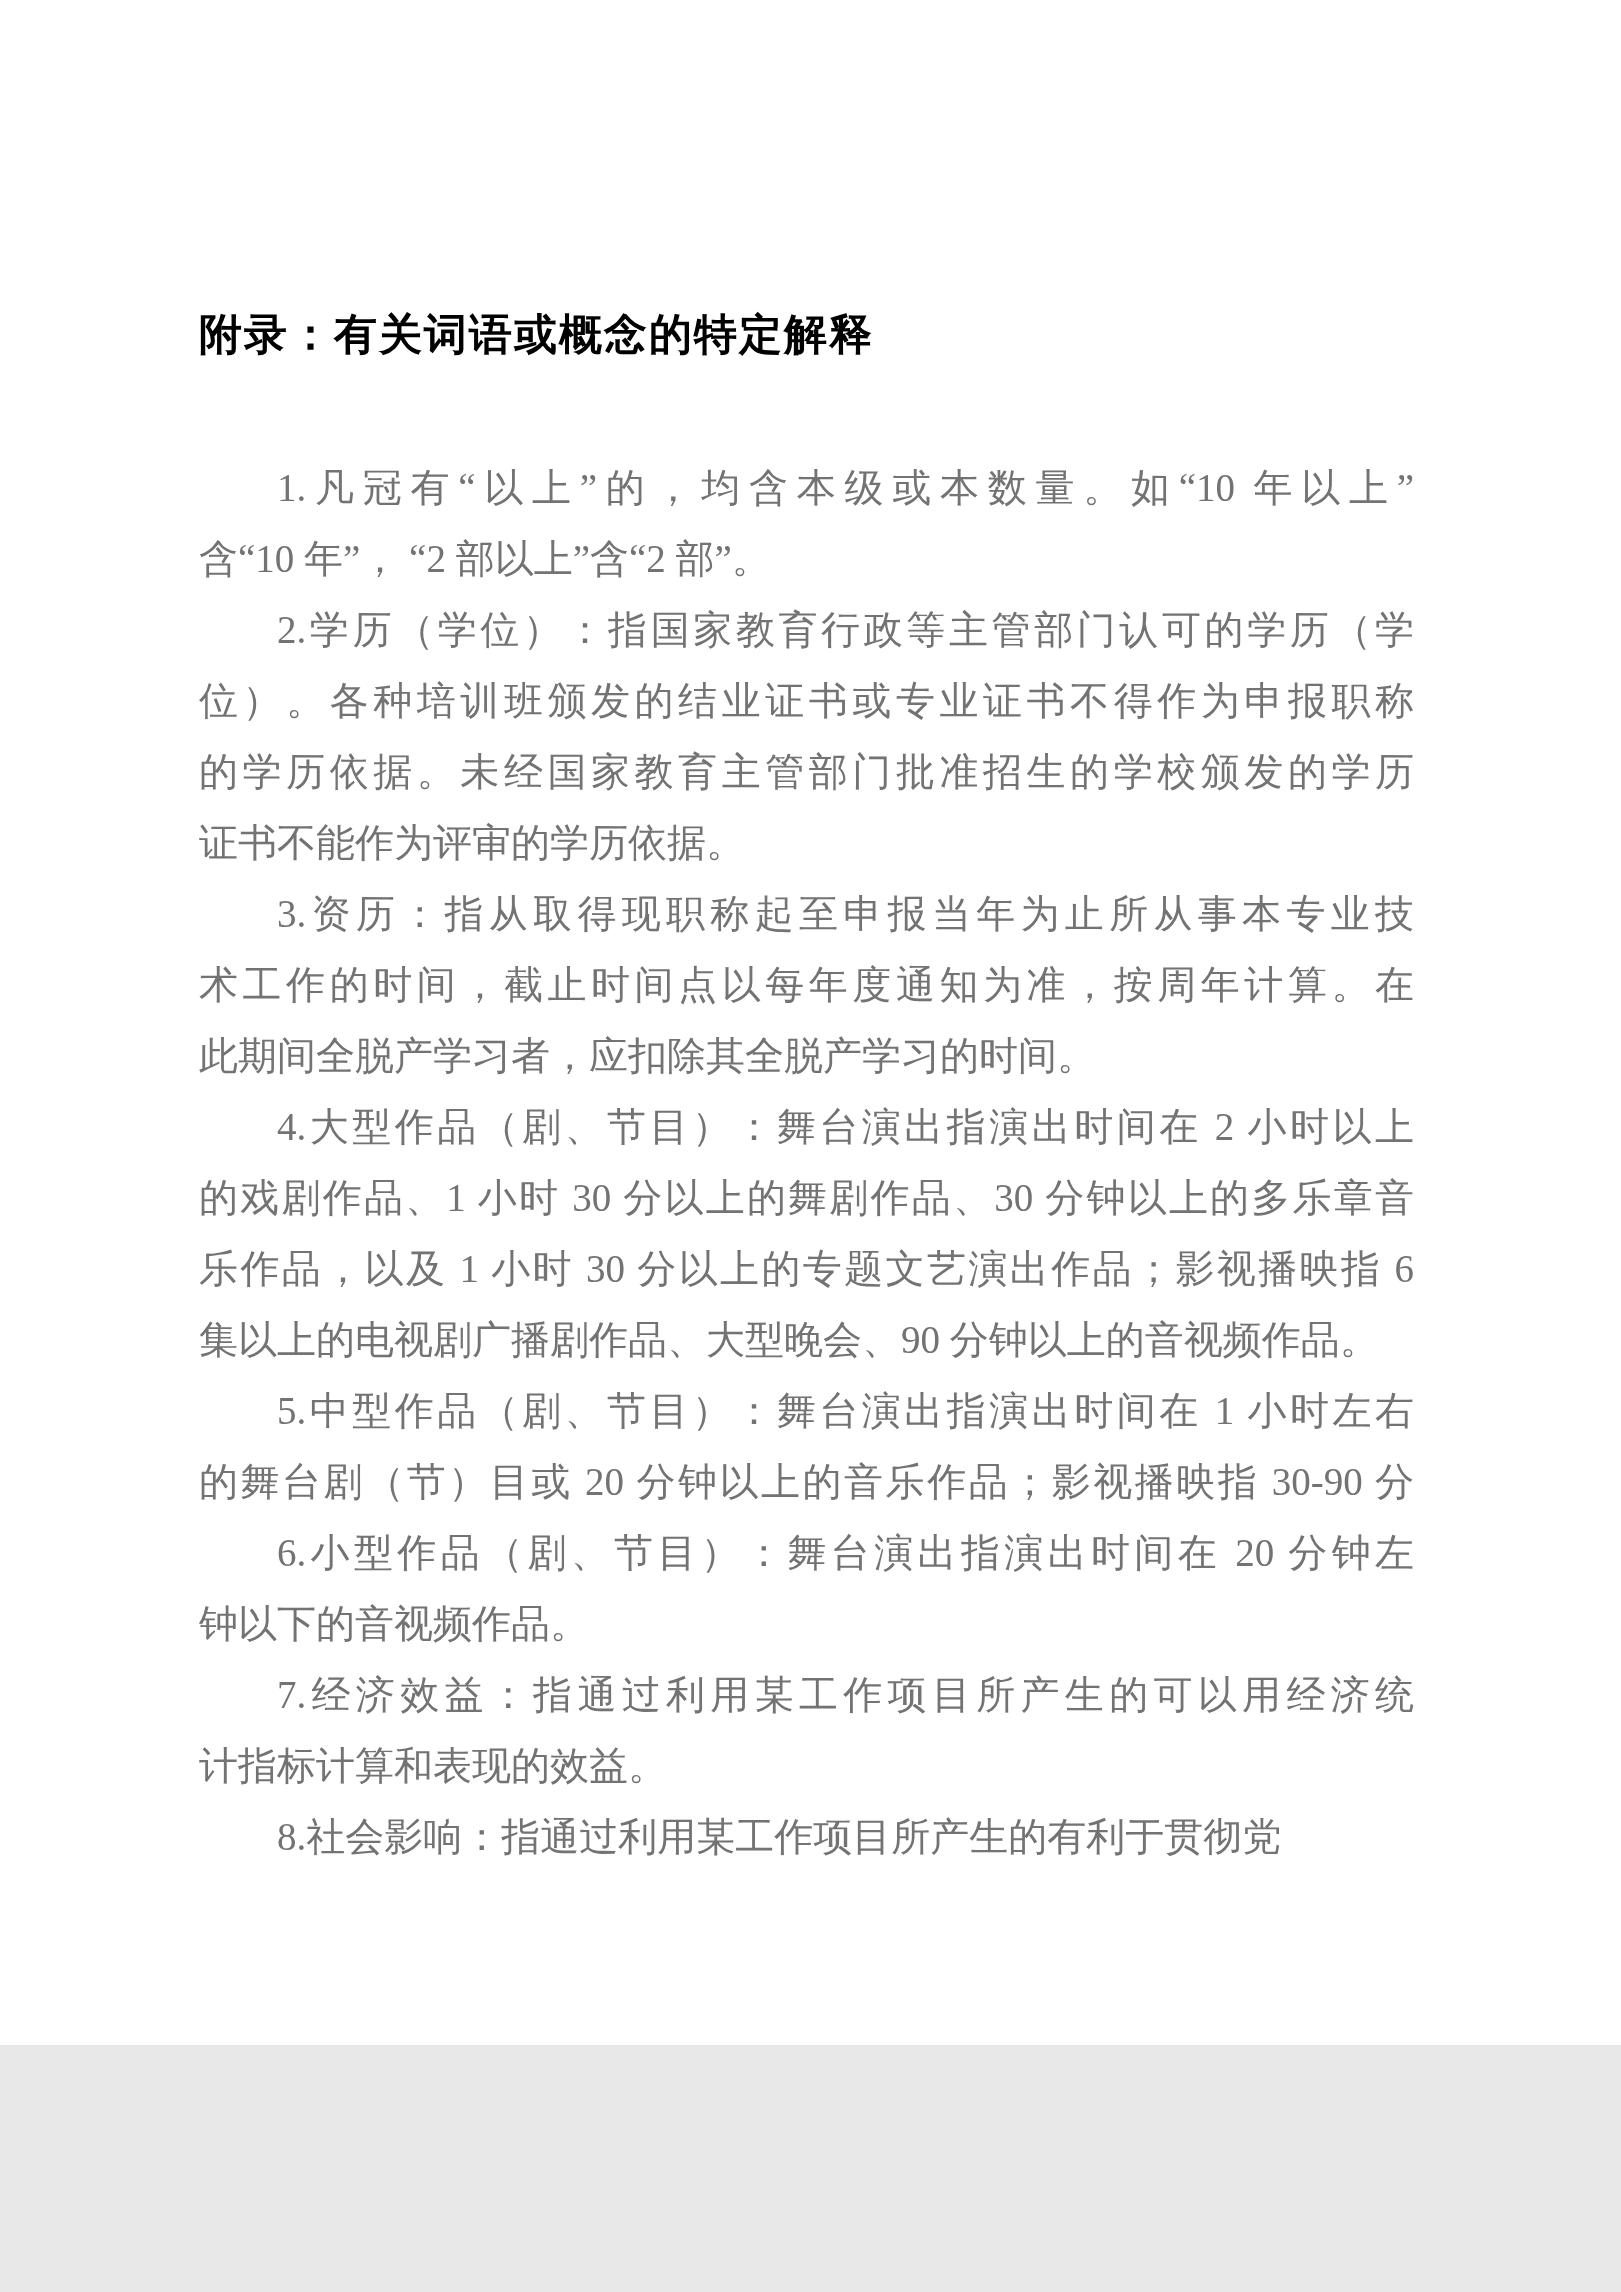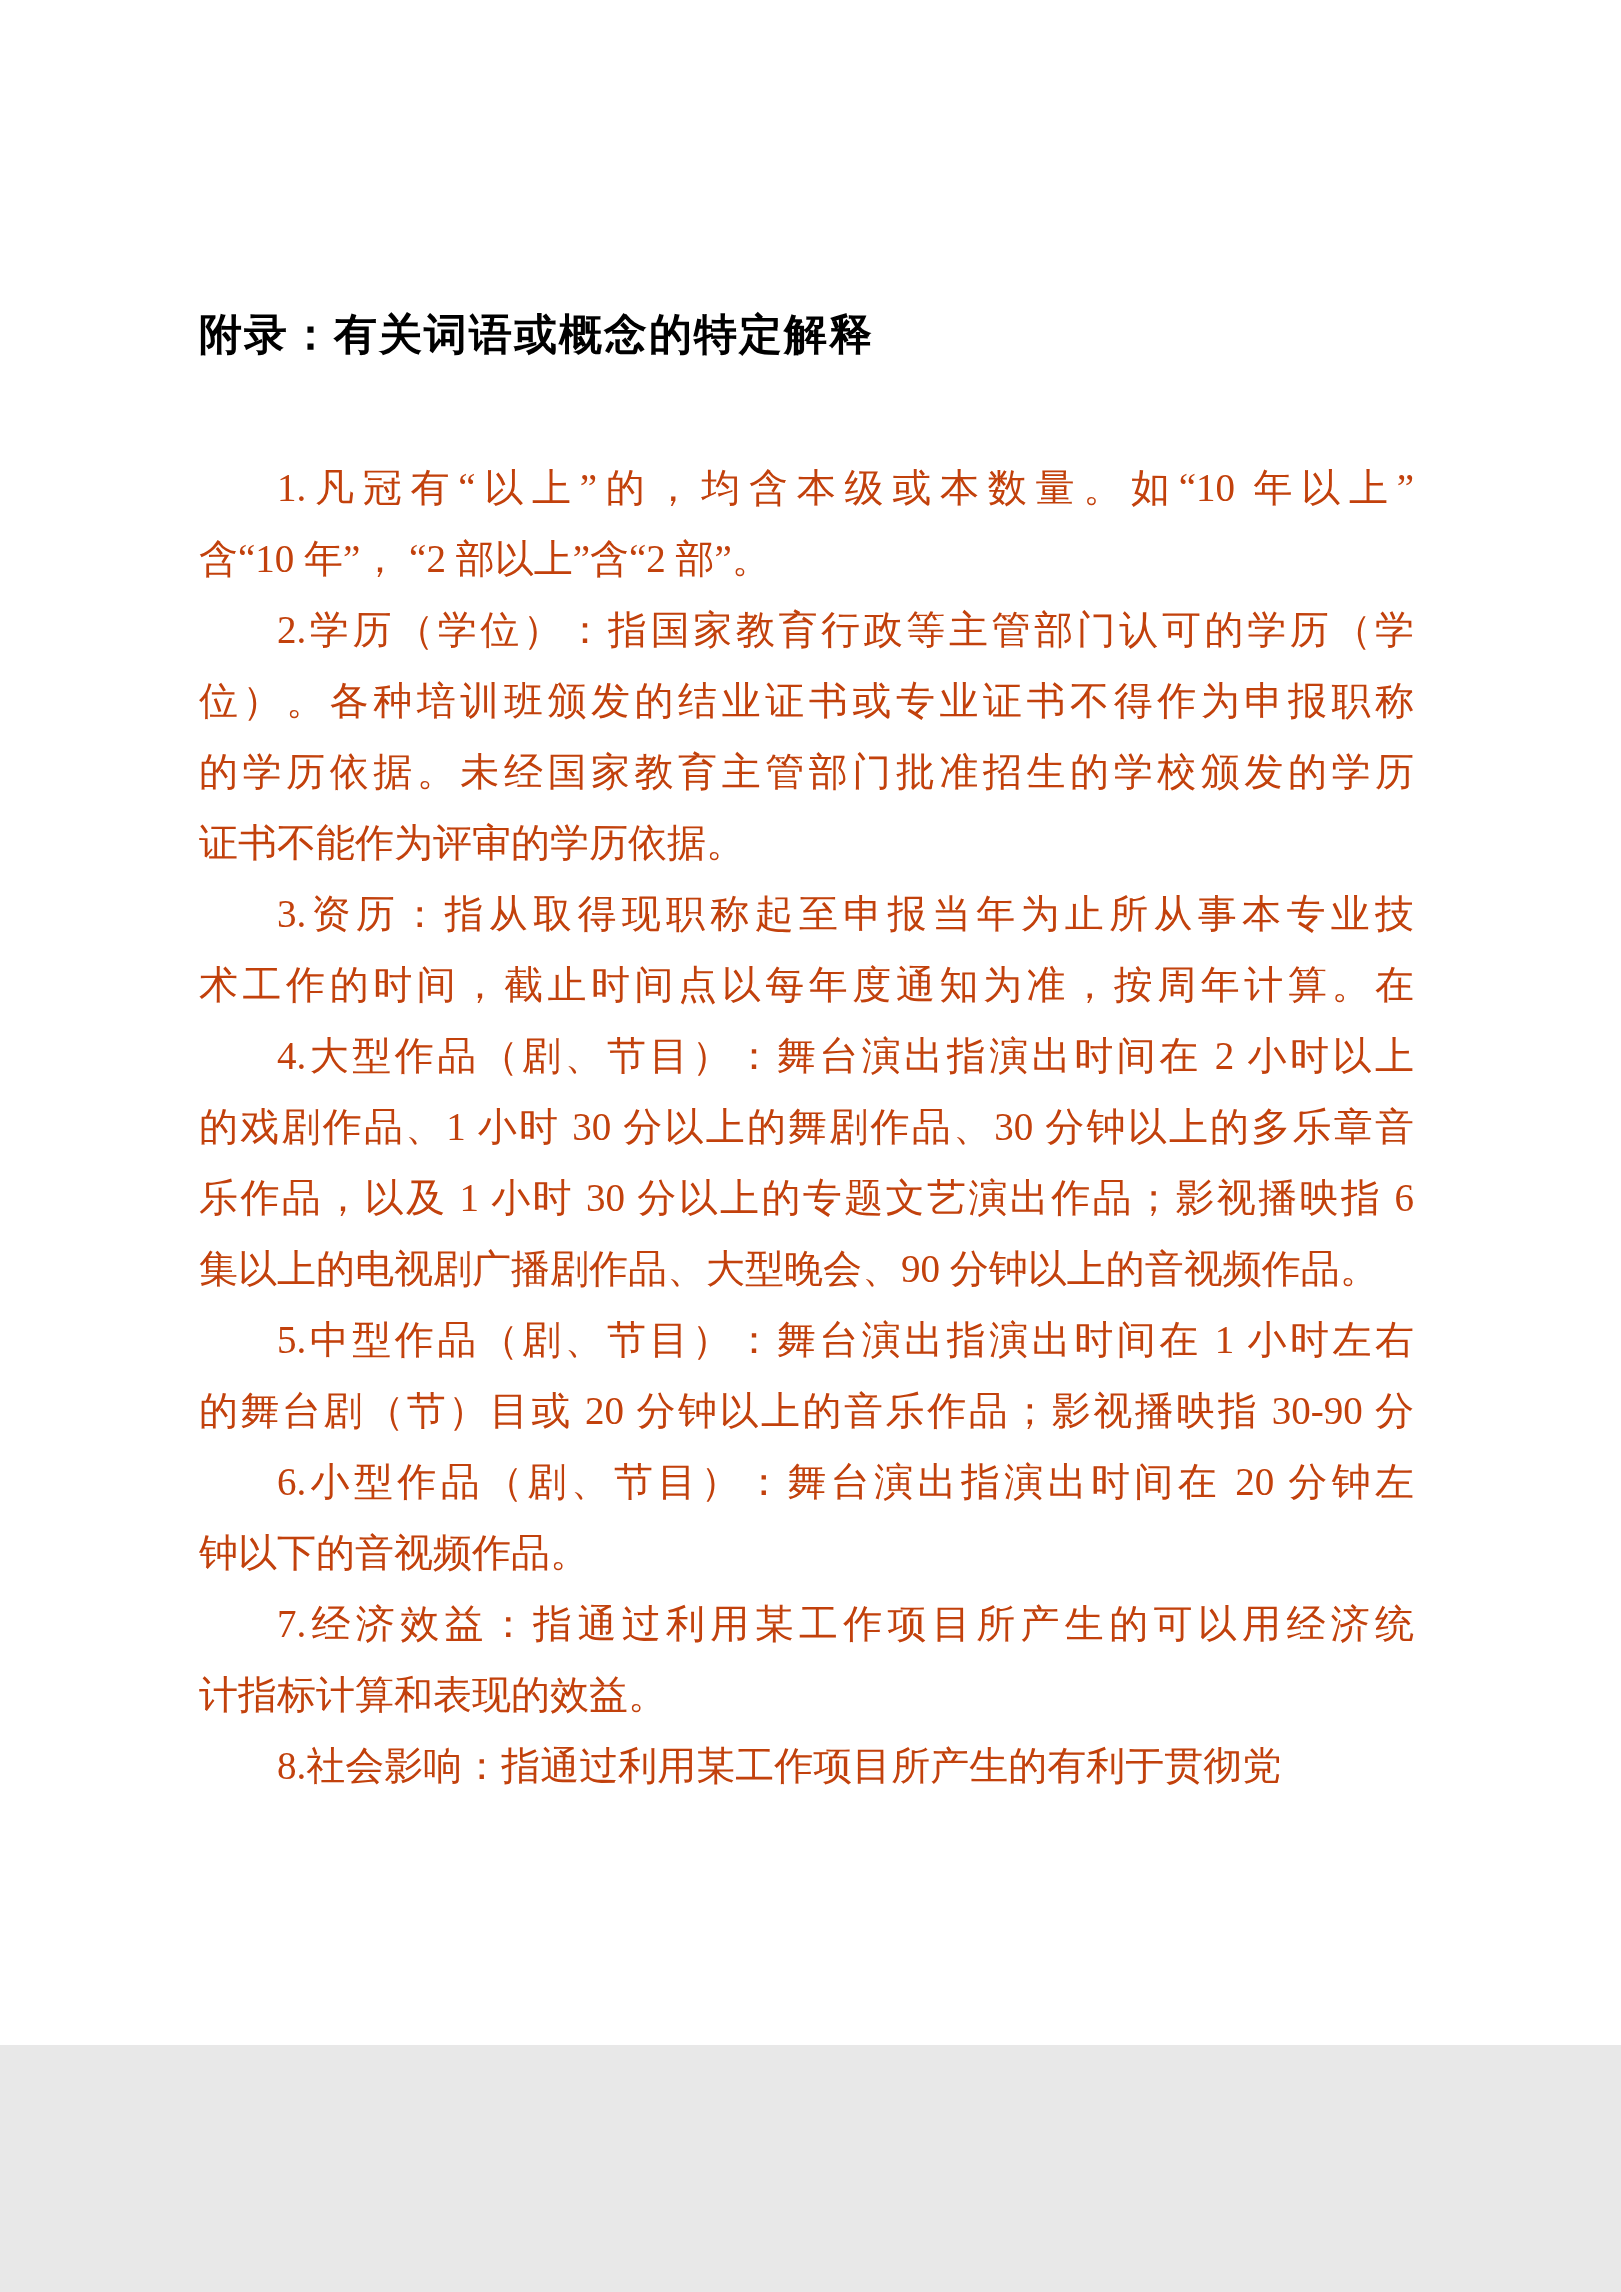--- a/index.html
+++ b/index.html
@@ -30,21 +30,21 @@
     white-space: nowrap;
   }
   .body-text {
     position: absolute;
     left: 199px;
     top: 452px;
     width: 1215px;
     font-family: "Liberation Serif", "DejaVu Serif", serif;
     font-size: 39px;
     line-height: 71px;
-    color: #c2410c;
+    color: #737373;
   }
   .paragraph {
     margin: 0;
     padding: 0;
   }
   .body-line {
     text-align: justify;
     text-align-last: justify;
     overflow: hidden;
     height: 71px;
@@ -80,20 +80,21 @@
       </div>
       <div class="paragraph">
         <div class="body-line para-start">2.学历（学位）：指国家教育行政等主管部门认可的学历（学</div>
         <div class="body-line">位）。各种培训班颁发的结业证书或专业证书不得作为申报职称</div>
         <div class="body-line">的学历依据。未经国家教育主管部门批准招生的学校颁发的学历</div>
         <div class="body-line para-end">证书不能作为评审的学历依据。</div>
       </div>
       <div class="paragraph">
         <div class="body-line para-start">3.资历：指从取得现职称起至申报当年为止所从事本专业技</div>
         <div class="body-line">术工作的时间，截止时间点以每年度通知为准，按周年计算。在</div>
+        <div class="body-line para-end">此期间全脱产学习者，应扣除其全脱产学习的时间。</div>
       </div>
       <div class="paragraph">
         <div class="body-line para-start">4.大型作品（剧、节目）：舞台演出指演出时间在 2 小时以上</div>
         <div class="body-line">的戏剧作品、1 小时 30 分以上的舞剧作品、30 分钟以上的多乐章音</div>
         <div class="body-line">乐作品，以及 1 小时 30 分以上的专题文艺演出作品；影视播映指 6</div>
         <div class="body-line para-end">集以上的电视剧广播剧作品、大型晚会、90 分钟以上的音视频作品。</div>
       </div>
       <div class="paragraph">
         <div class="body-line para-start">5.中型作品（剧、节目）：舞台演出指演出时间在 1 小时左右</div>
         <div class="body-line">的舞台剧（节）目或 20 分钟以上的音乐作品；影视播映指 30-90 分</div>

